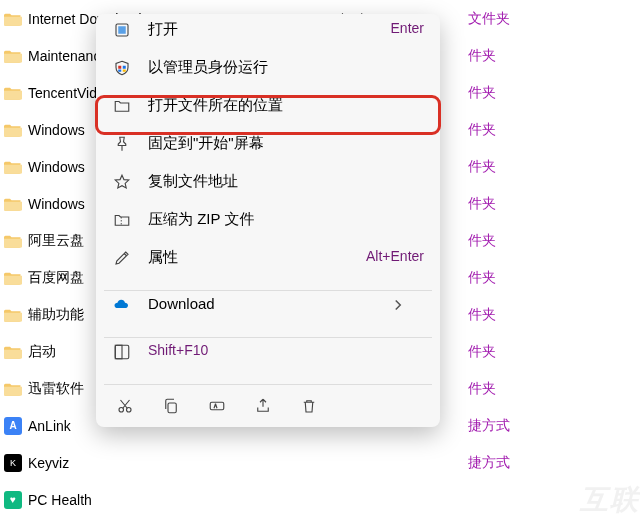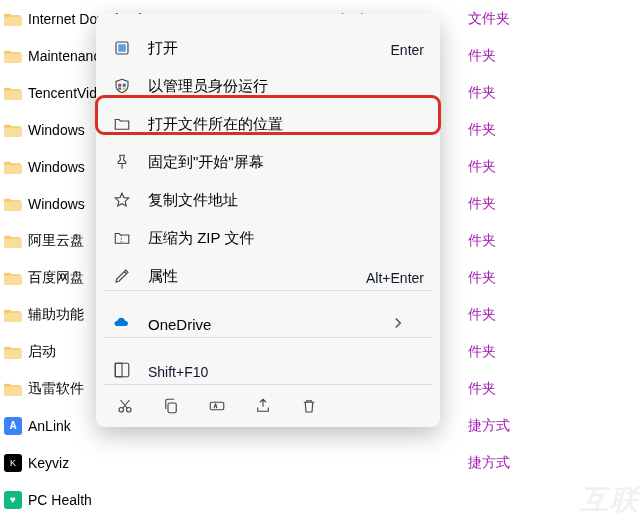--- a/index.html
+++ b/index.html
@@ -9,26 +9,26 @@
   .folder-icon { width: 18px; height: 14px; margin-right: 6px; display: inline-flex; align-items: center; }
   .folder-icon svg { width: 18px; height: 14px; }
   .app-icon { width: 18px; height: 18px; margin-right: 6px; display: inline-flex; align-items: center; justify-content: center; border-radius: 3px; }
   .app-icon.blue { background: #3b82f6; color: #fff; font-size: 10px; font-weight: bold; }
   .app-icon.black { background: #000; color: #fff; font-size: 9px; }
   .app-icon.green { background: #10b981; color: #fff; font-size: 10px; }
   .file-name { color: #000; flex: 0 0 280px; white-space: nowrap; overflow: hidden; }
   .file-date { color: #666; flex: 0 0 160px; }
   .file-type { color: #a21caf; }
   .ctx-menu { position: absolute; left: 96px; top: 14px; width: 344px; background: #f7f7f7; border-radius: 8px; box-shadow: 0 8px 24px rgba(0,0,0,.25); padding: 6px 0; z-index: 10; }
-  .ctx-item { display: flex; align-items: flex-end; height: 38px; padding: 0 16px; cursor: default; }
+  .ctx-item { display: flex; align-items: flex-start; height: 38px; padding: 0 16px; cursor: default; }
   .ctx-item.highlight { outline: 3px solid #d93025; outline-offset: -2px; border-radius: 8px; }
   .ctx-icon { width: 20px; height: 20px; margin-right: 16px; display: inline-flex; align-items: center; justify-content: center; color: #444; }
   .ctx-icon svg { width: 18px; height: 18px; }
   .ctx-label { flex: 1; color: #000; font-size: 15px; }
-  .ctx-accel { color: #0f172a; font-size: 14px; margin-top: 20px; }
+  .ctx-accel { color: #701a75; font-size: 14px; }
   .ctx-sep { height: 1px; background: #ddd; margin: 4px 8px; }
   .ctx-footer { display: flex; justify-content: flex-start; gap: 28px; padding: 8px 20px 6px; }
   .ctx-footer .fbtn { width: 18px; height: 18px; display: inline-flex; align-items: center; justify-content: center; color: #444; }
   .ctx-arrow { width: 14px; height: 14px; }
   .watermark { position: absolute; right: 0; bottom: 4px; color: rgba(240,240,240,.9); font-size: 28px; font-weight: 700; font-style: italic; letter-spacing: 2px; pointer-events: none; }
 </style>
 </head>
 <body>
 
 <div class="file-list">
@@ -245,21 +245,21 @@
         <span class="ctx-accel">Alt+Enter</span>
       </div>
     </div>
   <div class="ctx-sep"></div>
   <div class="ctx-item">
     <span class="ctx-icon">
       <svg viewBox="0 0 24 24">
           <path fill="#0078d4" d="M6 16c-2 0-4-1.5-4-3.5S4 9 6 9c.3-2 2.2-4 5-4 2.5 0 4.4 1.7 5 4 2 0 4 1.3 4 3.5S18 16 16 16H6z"></path>
         </svg>
     </span>
-    <span class="ctx-label">OneDrive</span>
+    <span class="ctx-label">Download</span>
     <span class="ctx-icon">
       <svg class="ctx-arrow" viewBox="0 0 24 24">
           <path fill="none" stroke="#555" stroke-width="2" d="M9 6l6 6-6 6"></path>
         </svg>
     </span>
   </div>
   <div class="ctx-sep"></div>
   <div class="ctx-item">
     <span class="ctx-icon">
       <svg viewBox="0 0 24 24">

